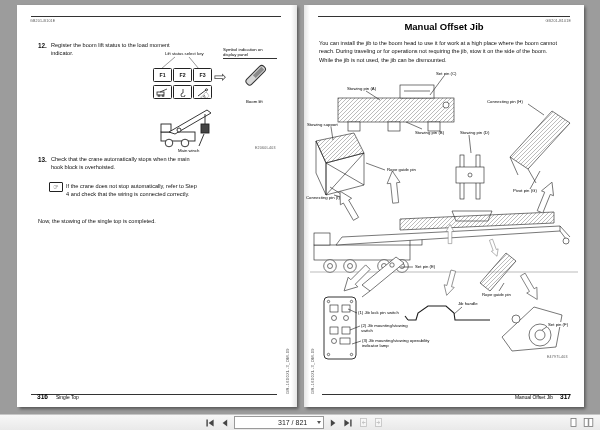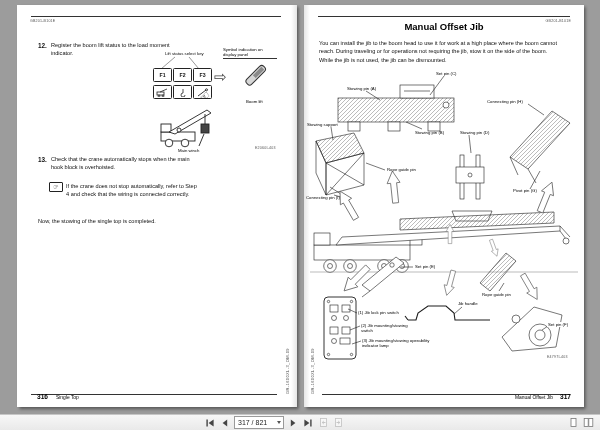--- a/index.html
+++ b/index.html
@@ -41,21 +41,21 @@
   .fsec{font-size:4.9px;color:#000;}
   .art{position:absolute;left:0;top:0;width:280px;height:402px;}
   .figsvg{position:absolute;}
   .toolbar{position:absolute;left:0;right:0;bottom:0;height:15px;
            background:linear-gradient(#f7f7f7,#e9e9e9);border-top:1px solid #c6c6c6;}
   .navgroup{position:absolute;left:204px;top:1px;height:13px;display:flex;align-items:center;gap:3px;}
   .viewgroup{position:absolute;right:6px;top:1px;height:13px;display:flex;align-items:center;gap:3px;}
   .tbtn{width:12px;height:12px;display:flex;align-items:center;justify-content:center;cursor:pointer;}
   .tbtn.disabled{opacity:.45;}
   .pagebox{position:relative;width:48px;height:11px;background:#fff;border:1px solid #9a9a9a;
-           display:flex;align-items:center;}
+           display:flex;align-items:center;padding-left:40px;}
   .pageinput{width:38px;height:9px;border:0;font-size:7px;font-family:"Liberation Sans",sans-serif;
              color:#222;padding:0 0 0 3px;outline:none;background:transparent;}
   .caret{width:0;height:0;border-left:2.5px solid transparent;border-right:2.5px solid transparent;
          border-top:3px solid #555;margin-left:1px;cursor:pointer;}
 </style>
 </head>
 <body>
 
 <div class="canvas">
 

